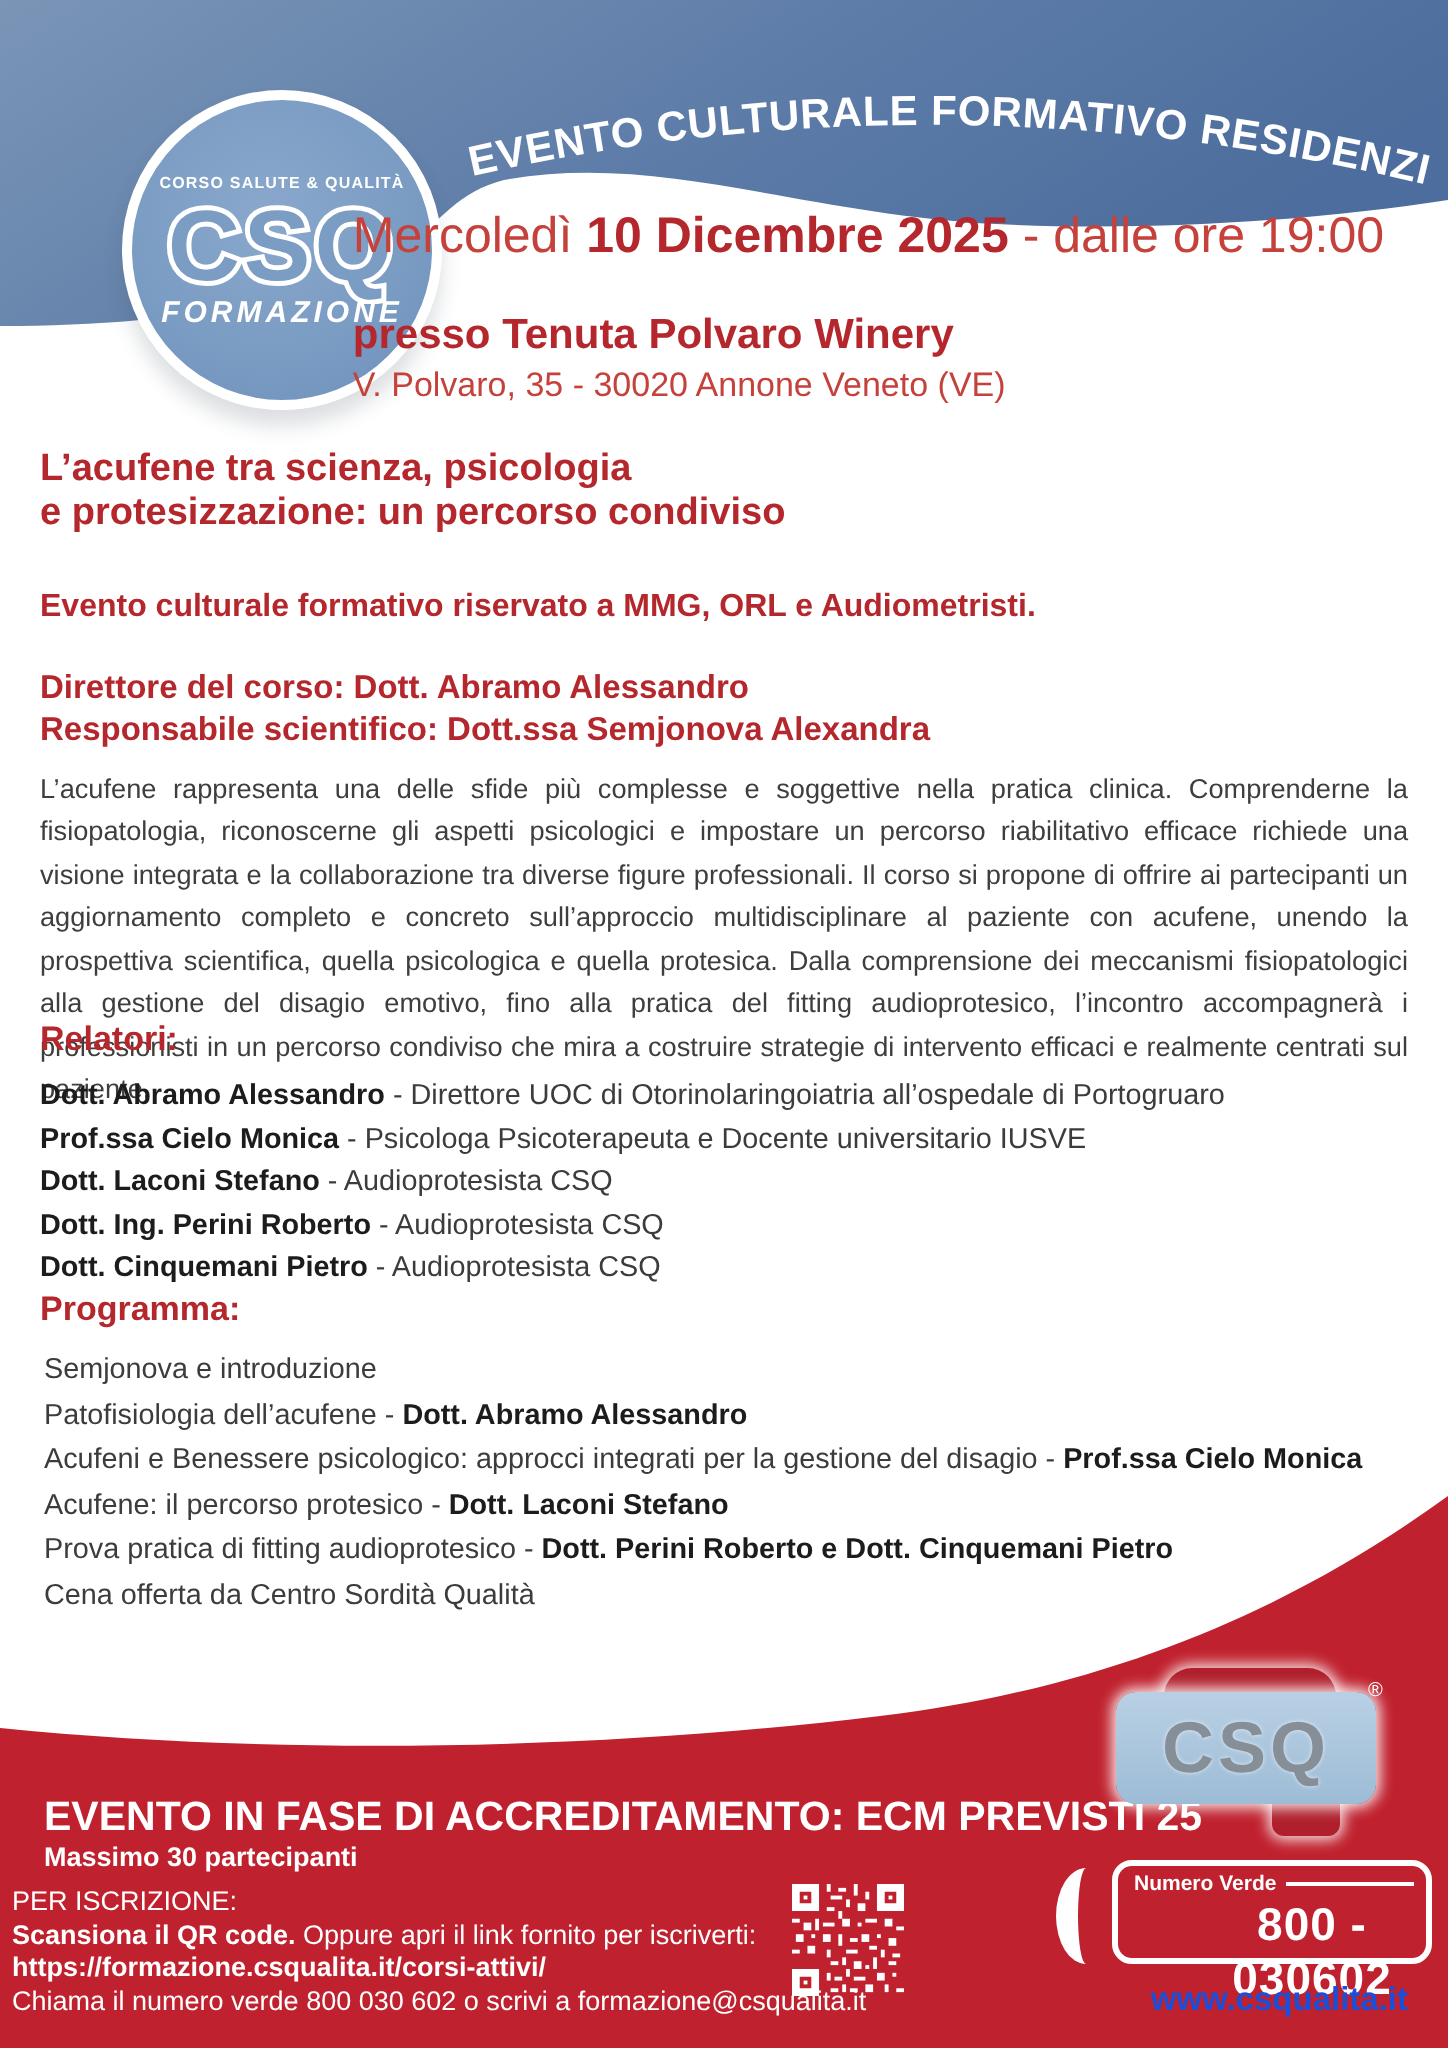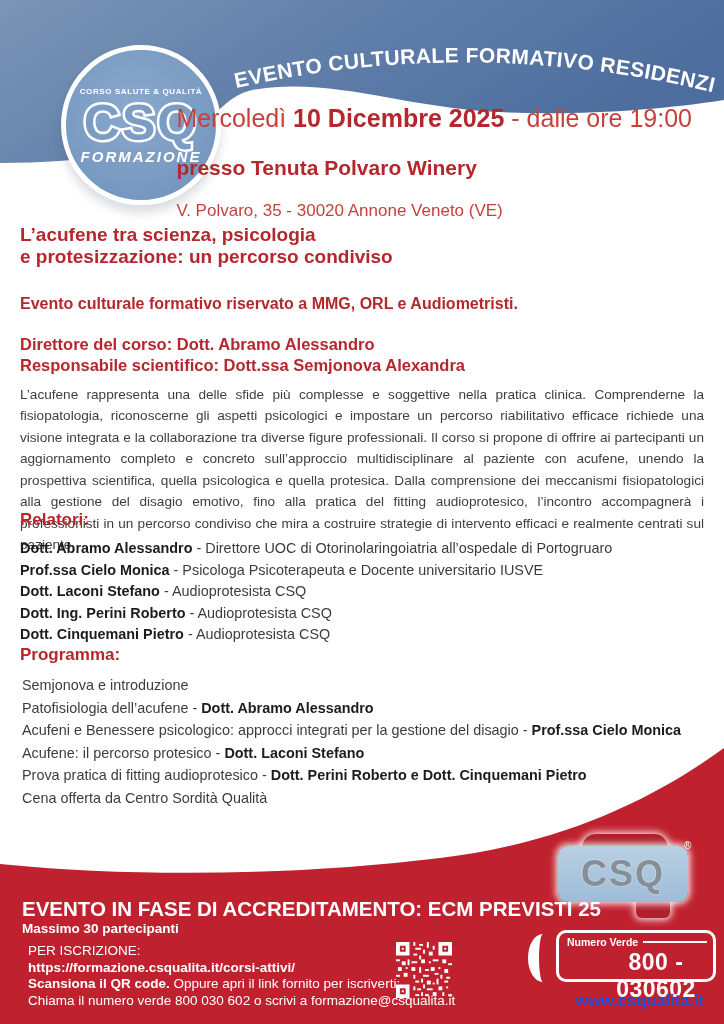--- a/index.html
+++ b/index.html
@@ -21,40 +21,40 @@
     text-align:center; color:#fff;
   }
   .logo-top { font-size:8px; font-weight:bold; letter-spacing:.6px; margin-top:2px; }
   .logo-main-svg { display:block; margin:-2px 0 -4px 0; }
   .logo-bottom { font-size:15px; font-weight:bold; font-style:italic; letter-spacing:2px; }
 
   .date-block { position:absolute; right:32px; top:103px; text-align:left; line-height:1.25; }
   .date-line1 { font-size:25px; color:#c5423c; }
   .date-line1 b { color:#b4282d; font-weight:800; }
   .venue { font-size:21px; font-weight:800; color:#b4282d; margin-top:21px; }
-  .address { font-size:17px; color:#c5423c; margin-top:18px; }
+  .address { font-size:17px; color:#c5423c; margin-top:0; }
 
   
   .title { position:absolute; left:20px; top:224px; font-size:19px; font-weight:800;
            color:#b4282d; line-height:1.17; }
   .subtitle { position:absolute; left:20px; top:295px; font-size:16px; font-weight:bold; color:#b4282d; }
   .direction { position:absolute; left:20px; top:334px; font-size:16.5px; font-weight:bold;
                color:#b4282d; line-height:1.3; }
   .bodytext { position:absolute; left:20px; top:384px; width:684px; font-size:13.6px;
               color:#3e3e3e; line-height:1.58; text-align:justify; }
   .sec-heading { position:absolute; left:20px; font-size:17px; font-weight:800; color:#b4282d; }
   .speakers { position:absolute; left:20px; top:538px; font-size:14.4px; line-height:21.6px; color:#3c3c3c; }
   .speakers b { color:#1c1c1c; }
   .program { position:absolute; left:22px; top:674px; font-size:14.4px; line-height:22.6px; color:#3c3c3c; }
   .program b { color:#1c1c1c; }
 
   
   .f-ecm { position:absolute; left:22px; top:897px; font-size:20.5px; font-weight:800; color:#fff; }
   .f-max { position:absolute; left:22px; top:921px; font-size:13.5px; font-weight:bold; color:#fff; }
-  .f-reg { position:absolute; left:28px; top:943px; font-size:13.5px; color:#fff; line-height:16.6px; }
+  .f-reg { position:absolute; left:6px; top:943px; font-size:13.5px; color:#fff; line-height:16.6px; }
   .f-reg b { font-weight:bold; }
   .qr { position:absolute; left:396px; top:942px; width:56px; height:56px; }
 
   .f-logo { position:absolute; left:558px; top:834px; width:150px; height:100px; }
   .f-logo .bubble-red {
     position:absolute; left:24px; top:0; width:86px; height:58px; border-radius:14px;
     background:#b01f2c; box-shadow:0 0 7px 2px rgba(255,255,255,.85);
   }
   .f-logo .bubble-tail {
     position:absolute; left:78px; top:58px; width:34px; height:26px; border-radius:6px;
@@ -164,22 +164,22 @@
              C 140,138 300,135 440,118
              C 565,103 655,58 724,8
              L724,284 L0,284 Z"></path>
   </svg>
 
   <div class="f-ecm">EVENTO IN FASE DI ACCREDITAMENTO: ECM PREVISTI 25</div>
   <div class="f-max">Massimo 30 partecipanti</div>
 
   <div class="f-reg">
     <div>PER ISCRIZIONE:</div>
+    <div><b>Scansiona il QR code.</b><span> Oppure apri il link fornito per iscriverti:</span></div>
     <div><b>https://formazione.csqualita.it/corsi-attivi/</b></div>
-    <div><b>Scansiona il QR code.</b><span> Oppure apri il link fornito per iscriverti:</span></div>
     <div>Chiama il numero verde 800 030 602 o scrivi a formazione@csqualita.it</div>
   </div>
 
   <svg class="qr" viewBox="0 0 29 29">
     <g fill="#ffffff">
       <path d="M0,0h7v7h-7z M2,2v3h3v-3z" fill-rule="evenodd"></path>
       <path d="M22,0h7v7h-7z M24,2v3h3v-3z" fill-rule="evenodd"></path>
       <path d="M0,22h7v7h-7z M2,24v3h3v-3z" fill-rule="evenodd"></path>
       <rect x="3" y="3" width="1" height="1"></rect>
         <rect x="25" y="3" width="1" height="1"></rect>

